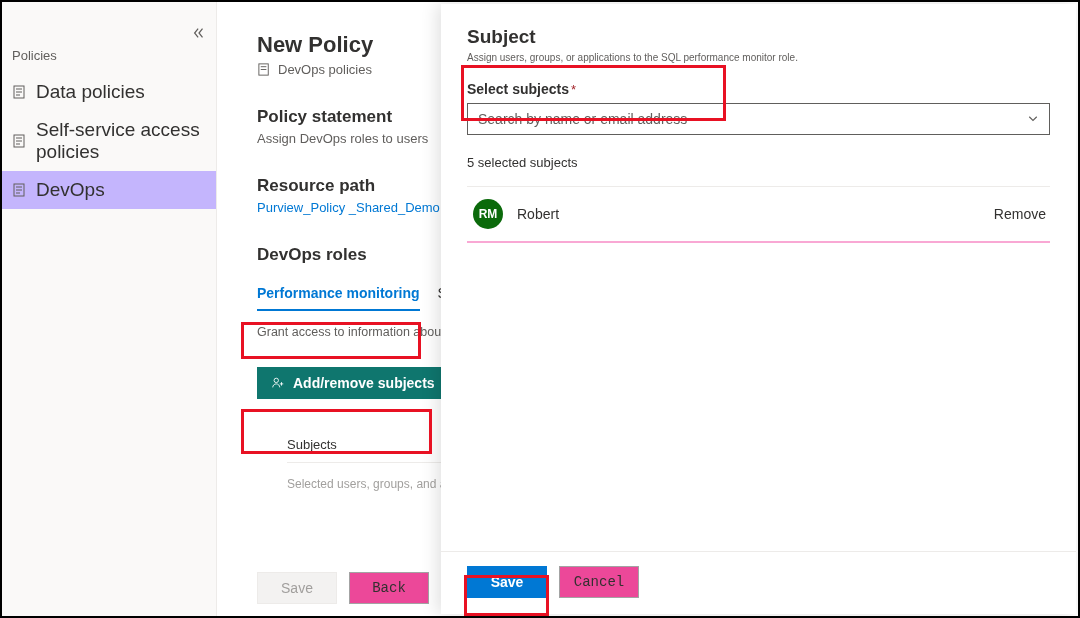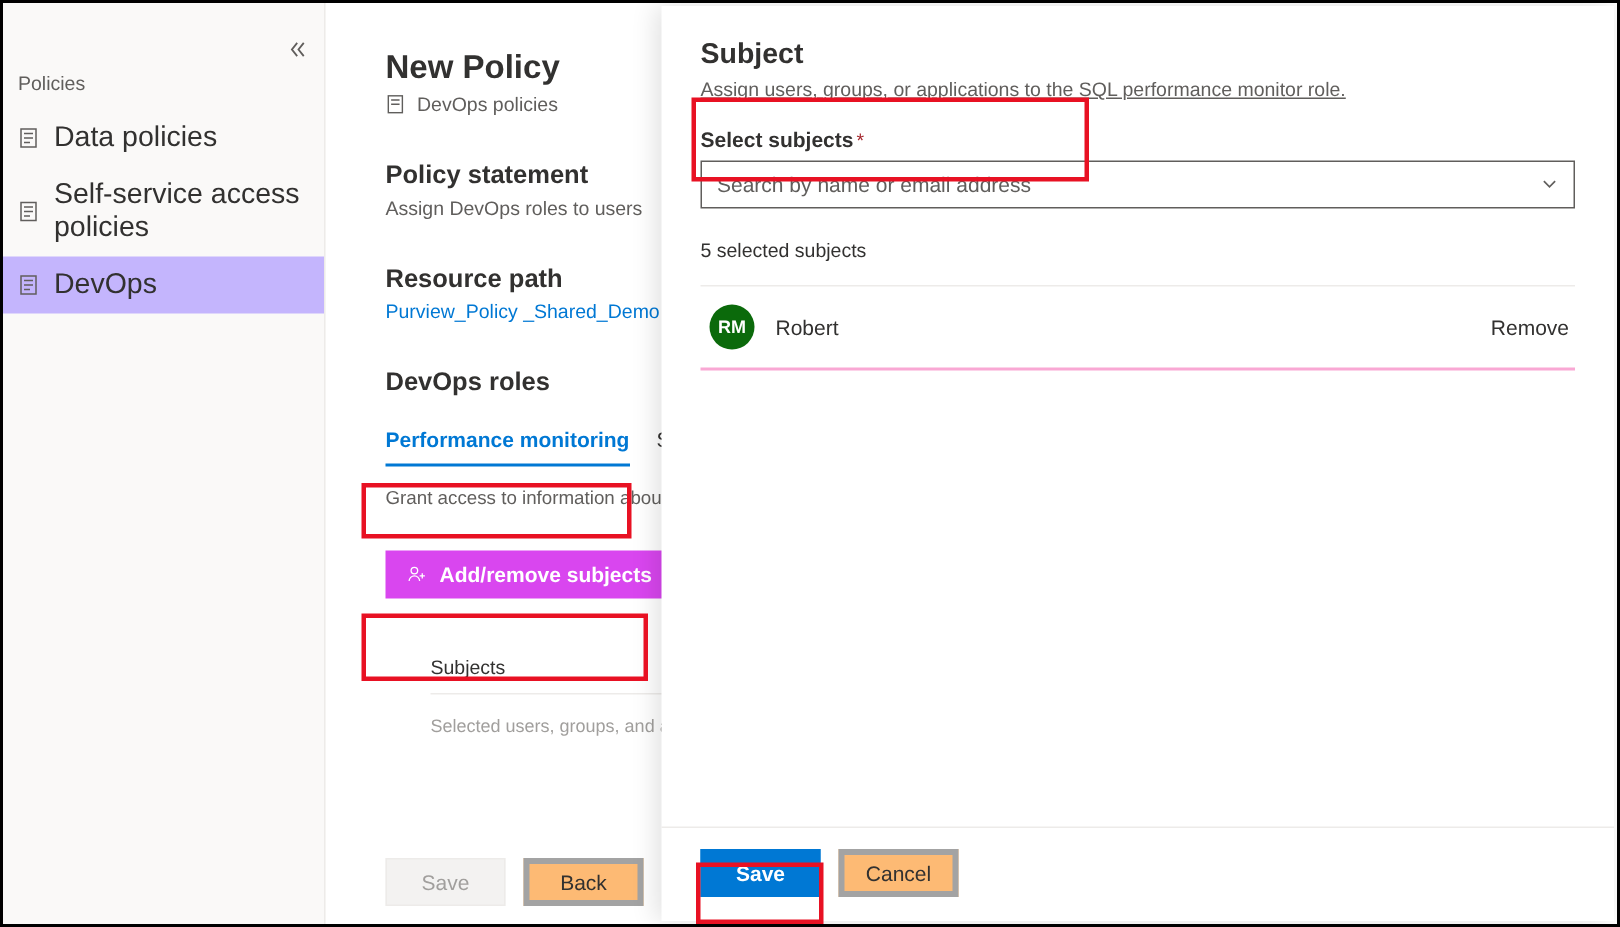--- a/index.html
+++ b/index.html
@@ -23,34 +23,34 @@
 .breadcrumb { display: flex; align-items: center; gap: 6px; color: #605e5c; font-size: 13px; margin-bottom: 30px; }
 .breadcrumb .icn { width: 15px; height: 15px; }
 .section-h { font-size: 17px; font-weight: 600; margin-bottom: 4px; }
 .section-sub { color: #605e5c; font-size: 13px; margin-bottom: 30px; }
 .path { color: #0078d4; font-size: 13px; margin-bottom: 30px; }
 .tabs { display: flex; gap: 18px; border-bottom: 0; margin-bottom: 0; }
 .tab { font-size: 14px; padding: 6px 0 8px; color: #323130; cursor: pointer; }
 .tab.active { color: #0078d4; border-bottom: 2px solid #0078d4; font-weight: 600; }
 .tab-desc { color: #605e5c; font-size: 12.5px; margin-top: 14px; margin-bottom: 28px; }
 .btn { display: inline-flex; align-items: center; gap: 8px; height: 32px; padding: 0 14px; font-size: 14px; cursor: pointer; border: 1px solid transparent; background: transparent; }
-.btn-primary-light { background: #d946ef; color: #fff; border: none; font-weight: 600; }
+.btn-primary-light { background: #0f766e; color: #fff; border: none; font-weight: 600; }
 .btn-primary-light .icn { width: 14px; height: 14px; }
 .subjects-block { margin-top: 28px; padding: 10px 0 10px 30px; }
 .subjects-lbl { font-weight: 500; font-size: 13px; color: #323130; padding-bottom: 10px; }
 .subjects-desc { color: #a19f9d; font-size: 12px; border-top: 1px solid #edebe9; padding-top: 14px; }
 .main-footer { position: absolute; left: 40px; bottom: 12px; display: flex; gap: 12px; }
 .btn-disabled { background: #f3f2f1; color: #a19f9d; border: 1px solid #edebe9; width: 80px; justify-content: center; }
-.btn-secondary { background: #fdba74; color: #323130; border: 4px solid #a3a3a3; width: 80px; justify-content: center; }
+.btn-secondary { background: #ec4899; color: #323130; border: 1px solid #a3a3a3; width: 80px; justify-content: center; font-family: Liberation Mono, monospace; }
 
 
 .panel { position: absolute; top: 2px; right: 2px; bottom: 2px; width: 635px; background: #fff; box-shadow: -4px 0 16px rgba(0,0,0,.12); display: flex; flex-direction: column; }
 .panel-body { padding: 22px 26px 10px 26px; flex: 1; overflow: hidden; }
 .panel-title { font-size: 19px; font-weight: 600; margin-bottom: 4px; }
-.panel-sub { color: #605e5c; font-size: 13px; margin-bottom: 18px; text-decoration: underline; }
+.panel-sub { color: #605e5c; font-size: 10px; margin-bottom: 18px; }
 .field-label { font-size: 14px; font-weight: 600; margin-bottom: 6px; display: inline-block; }
 .req { color: #a4262c; margin-left: 2px; }
 .search-box { display: flex; align-items: center; border: 1px solid #605e5c; height: 32px; padding: 0 10px; width: 100%; font-size: 14px; color: #605e5c; cursor: text; }
 .search-box .ph { flex: 1; }
 .search-box svg { width: 12px; height: 12px; }
 .sel-count { font-size: 13px; color: #323130; margin-top: 20px; margin-bottom: 16px; }
 .subject-row { display: flex; align-items: center; border-top: 1px solid #edebe9; border-bottom: 2px solid #f9a8d4; padding: 12px 0; }
 .avatar { width: 30px; height: 30px; border-radius: 50%; background: #0b6a0b; color: #fff; display: flex; align-items: center; justify-content: center; font-size: 12px; font-weight: 600; margin-right: 14px; margin-left: 6px; }
 .subject-name { font-size: 14px; flex: 1; }
 .remove-link { color: #323130; font-size: 14px; cursor: pointer; padding-right: 4px; }

